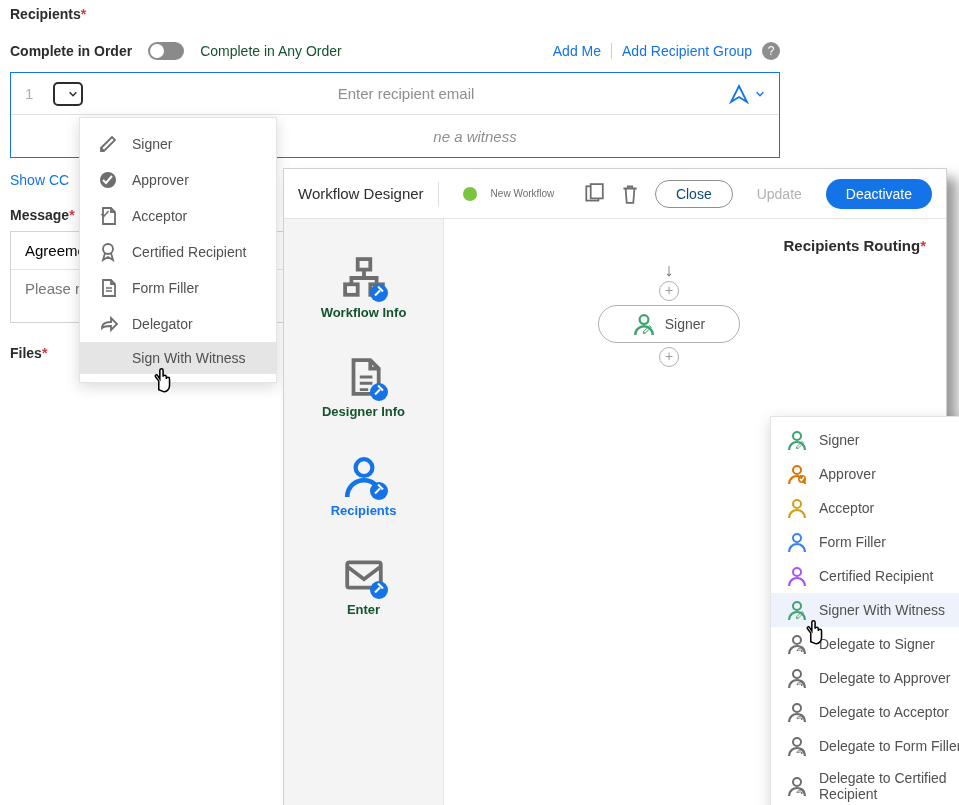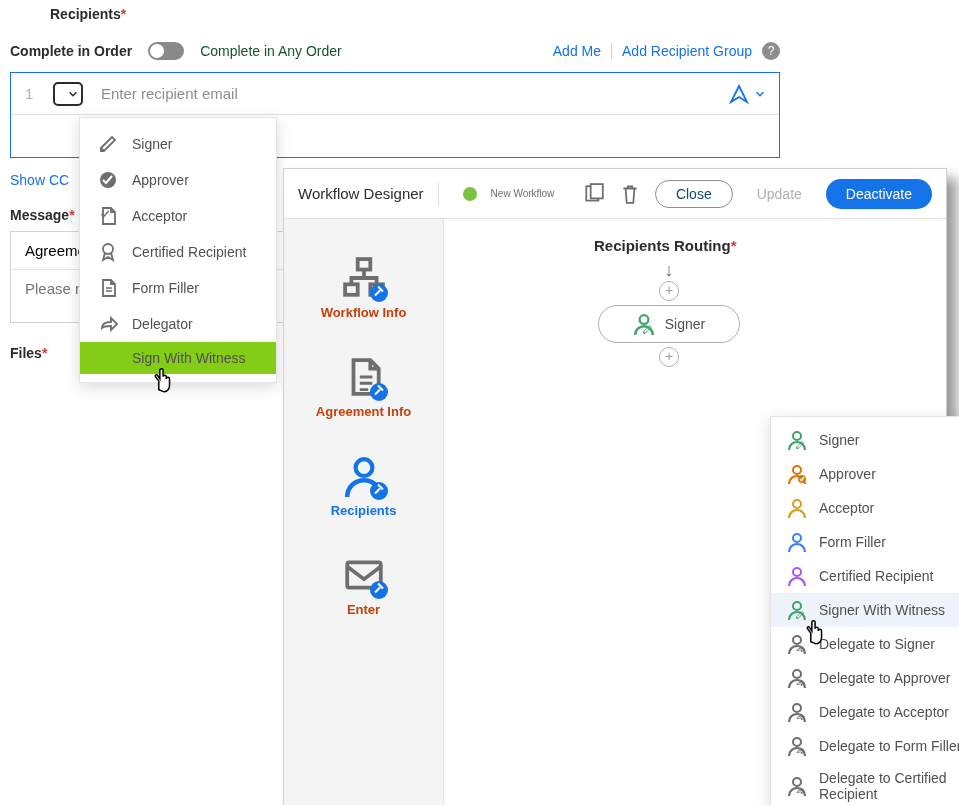--- a/index.html
+++ b/index.html
@@ -1,78 +1,78 @@
 <!DOCTYPE html>
 <html><head>
 <meta charset="utf-8">
 <style>
   * { box-sizing: border-box; margin: 0; padding: 0; font-family: -apple-system, "Segoe UI", Arial, sans-serif; }
   body { background: #fff; width: 959px; height: 805px; position: relative; overflow: hidden; color: #2c2c2c; }
 
   
   .back-panel { position: absolute; left: 10px; top: 6px; width: 770px; }
-  .sec-label { font-size: 14px; font-weight: 700; margin-left: 40px; }
+  .sec-label { font-size: 14px; font-weight: 700; }
   .ast { color: #d7373f; }
   .order-row { display: flex; align-items: center; gap: 16px; margin-top: 20px; font-size: 14px; }
   .toggle { width: 36px; height: 18px; border-radius: 10px; background: #8a8a8a; position: relative; }
   .toggle::after { content:""; position:absolute; left:2px; top:2px; width:14px; height:14px; border-radius:50%; background:#fff; }
   .order-right { color:#14532d; flex:1; }
   .order-links { margin-left:auto; display:flex; gap:10px; align-items:center; color:#1473e6; font-size:14px;}
   .order-links span { cursor:pointer;}
   .divider { width:1px; height:16px; background:#cfcfcf;}
   .help-circ { width:18px;height:18px;border-radius:50%;background:#8e8e8e;color:#fff;font-size:12px;display:flex;align-items:center;justify-content:center;}
 
   .recipient-box { margin-top:12px; border:1px solid #1473e6; width:770px; }
   .recip-row { display:flex; align-items:center; height:42px; padding:0 14px; gap:18px;}
   .recip-row.first { border-bottom:1px solid #e1e1e1;}
   .idx { color:#b0b0b0; font-size:15px; width:10px;}
   .role-dd { width:30px; height:24px; border:2px solid #2c2c2c; border-radius:5px; display:flex; align-items:center; justify-content:flex-end; padding-right:3px;}
   .chev { width:10px;height:10px; }
-  .ph-text { color:#8e8e8e; font-size:15px; flex:1;}
+  .ph-text { color:#8e8e8e; font-size:15px; flex:1;text-align:center;}
   .ph-text.ital { font-style: italic; }
   .send-icon { display:flex;align-items:center;gap:6px;color:#1473e6;}
 
   .showcc { color:#1473e6; font-size:14px; margin-top:14px; display:inline-block;}
   .msg-label { font-size:14px; font-weight:700; margin-top:18px;}
   .msg-box { margin-top:8px; width:770px; border:1px solid #d4d4d4;}
   .msg-box input { width:100%; border:none; border-bottom:1px solid #e4e4e4; padding:10px 14px; font-size:15px; outline:none;}
   .msg-box textarea { width:100%; border:none; padding:10px 14px; font-size:15px; resize:none; height:48px; outline:none;}
   .files-label { font-size:14px; font-weight:700; margin-top:22px;}
 
   
   .role-menu { position:absolute; left:79px; top:117px; width:198px; background:#fff; border:1px solid #e4e4e4; box-shadow:0 4px 14px rgba(0,0,0,.15); padding:8px 0;}
   .role-item { display:flex; align-items:center; gap:14px; padding:8px 18px; font-size:14px; color:#505050; cursor:pointer;}
-  .role-item:hover,.role-item.hov { background:#84cc16;}
+  .role-item:hover,.role-item.hov { background:#e5e5e5;}
   .role-item svg { width:20px; height:20px; flex:none;}
   .cursor1 { position:absolute; left:150px; top:366px; z-index:5;}
 
   
   .front { position:absolute; left:283px; top:168px; width:664px; height:702px; background:#fff; border:1px solid #d0d0d0; box-shadow:10px 10px 12px rgba(0,0,0,.4);}
   .front-top { height:50px; border-bottom:1px solid #e4e4e4; display:flex; align-items:center; padding:0 14px; gap:14px;}
   .wf-title { font-size:15px; color:#2c2c2c;}
   .status-dot { width:14px;height:14px;border-radius:50%; background:#7cc33f; margin-left:10px;}
   .wf-name { color:#6e6e6e; font-size:10px;}
   .top-spacer{flex:1;}
   .ico-btn { width:22px;height:22px; color:#6e6e6e;}
   .btn-close { border:1.5px solid #8e8e8e; border-radius:18px; padding:5px 20px; font-size:14px; color:#0c4a6e; background:#fff;}
   .btn-update { color:#b0b0b0; font-size:14px; padding:5px 10px;}
   .btn-deact { background:#1473e6; color:#fff; border:none; border-radius:18px; padding:7px 20px; font-size:14px;}
 
   .front-body { display:flex; height:calc(100% - 50px);}
   .sidebar { width:160px; background:#f4f4f4; border-right:1px solid #e4e4e4; padding-top:20px;}
   .sb-item { display:flex; flex-direction:column; align-items:center; gap:6px; padding:18px 0; cursor:pointer;}
-  .sb-item .lbl { font-size:13px; font-weight:600; color:#c2410c;}
+  .sb-item .lbl { font-size:13px; font-weight:600; color:#14532d;}
   .sb-item.active .lbl { color:#1473e6;}
   .sb-ico { width:42px; height:42px; position:relative;}
   .badge-b { position:absolute; right:-3px; bottom:-3px; width:18px;height:18px;border-radius:50%; background:#1473e6;}
   .badge-b::after{content:"";position:absolute;left:4px;top:8px;width:7px;height:2px;background:#fff;transform:rotate(-45deg);}
   .badge-b::before{content:"";position:absolute;left:7px;top:4px;width:7px;height:2px;background:#fff;transform:rotate(45deg);}
 
   .canvas { flex:1; position:relative; padding:18px 20px;}
-  .rr-title { font-size:15px; font-weight:700;}
+  .rr-title { font-size:15px; font-weight:700;text-align:right;}
   .flow { margin-top:6px; display:flex; flex-direction:column; align-items:center; gap:0px; width:190px;}
   .arrow-down{font-size:18px;color:#6e6e6e;}
   .plus-node{width:20px;height:20px;border:1.5px solid #b0b0b0;border-radius:50%;color:#9e9e9e;font-size:14px;line-height:16px;text-align:center; background:#fff;}
   .signer-pill{border:1.5px solid #b0b0b0;border-radius:20px;padding:7px 34px;display:flex;align-items:center;gap:10px;color:#505050;font-size:14px; margin:4px 0;}
   .signer-pill svg{width:22px;height:22px;}
 
   .role-menu2 { position:absolute; left:326px; top:197px; width:236px; background:#fff; border:1px solid #e4e4e4; box-shadow:0 4px 14px rgba(0,0,0,.15); padding:6px 0; z-index:3;}
   .role-menu2 .r2-item{display:flex;align-items:center;gap:12px;padding:7px 16px;font-size:14px;color:#505050;cursor:pointer;}
   .role-menu2 .r2-item.sel{background:#eef3fb;}
   .role-menu2 .r2-item svg{width:20px;height:20px;flex:none;}
@@ -250,21 +250,21 @@
         <div class="sb-ico"><svg viewBox="0 0 20 20" width="42" height="42" stroke="#6e6e6e" fill="none">
               <use href="#tree"></use>
             </svg><div class="badge-b"></div></div>
         <span class="lbl">Workflow Info</span>
       </div>
       <div class="sb-item">
         <div class="sb-ico"><svg viewBox="0 0 20 20" width="42" height="42" stroke="#6e6e6e" fill="none">
               <use href="#doc"></use>
               <path d="M8 10h6M8 13h6M8 16h4" stroke-width="1.4"></path>
             </svg><div class="badge-b"></div></div>
-        <span class="lbl">Agreement Info</span>
+        <span class="lbl">Designer Info</span>
       </div>
       <div class="sb-item active">
         <div class="sb-ico"><svg viewBox="0 0 20 20" width="42" height="42" stroke="#1473e6" fill="none" stroke-width="2">
               <use href="#person"></use>
             </svg><div class="badge-b"></div></div>
         <span class="lbl">Recipients</span>
       </div>
       <div class="sb-item">
         <div class="sb-ico"><svg viewBox="0 0 20 20" width="42" height="42" stroke="#6e6e6e" fill="none">
               <use href="#mail"></use>

